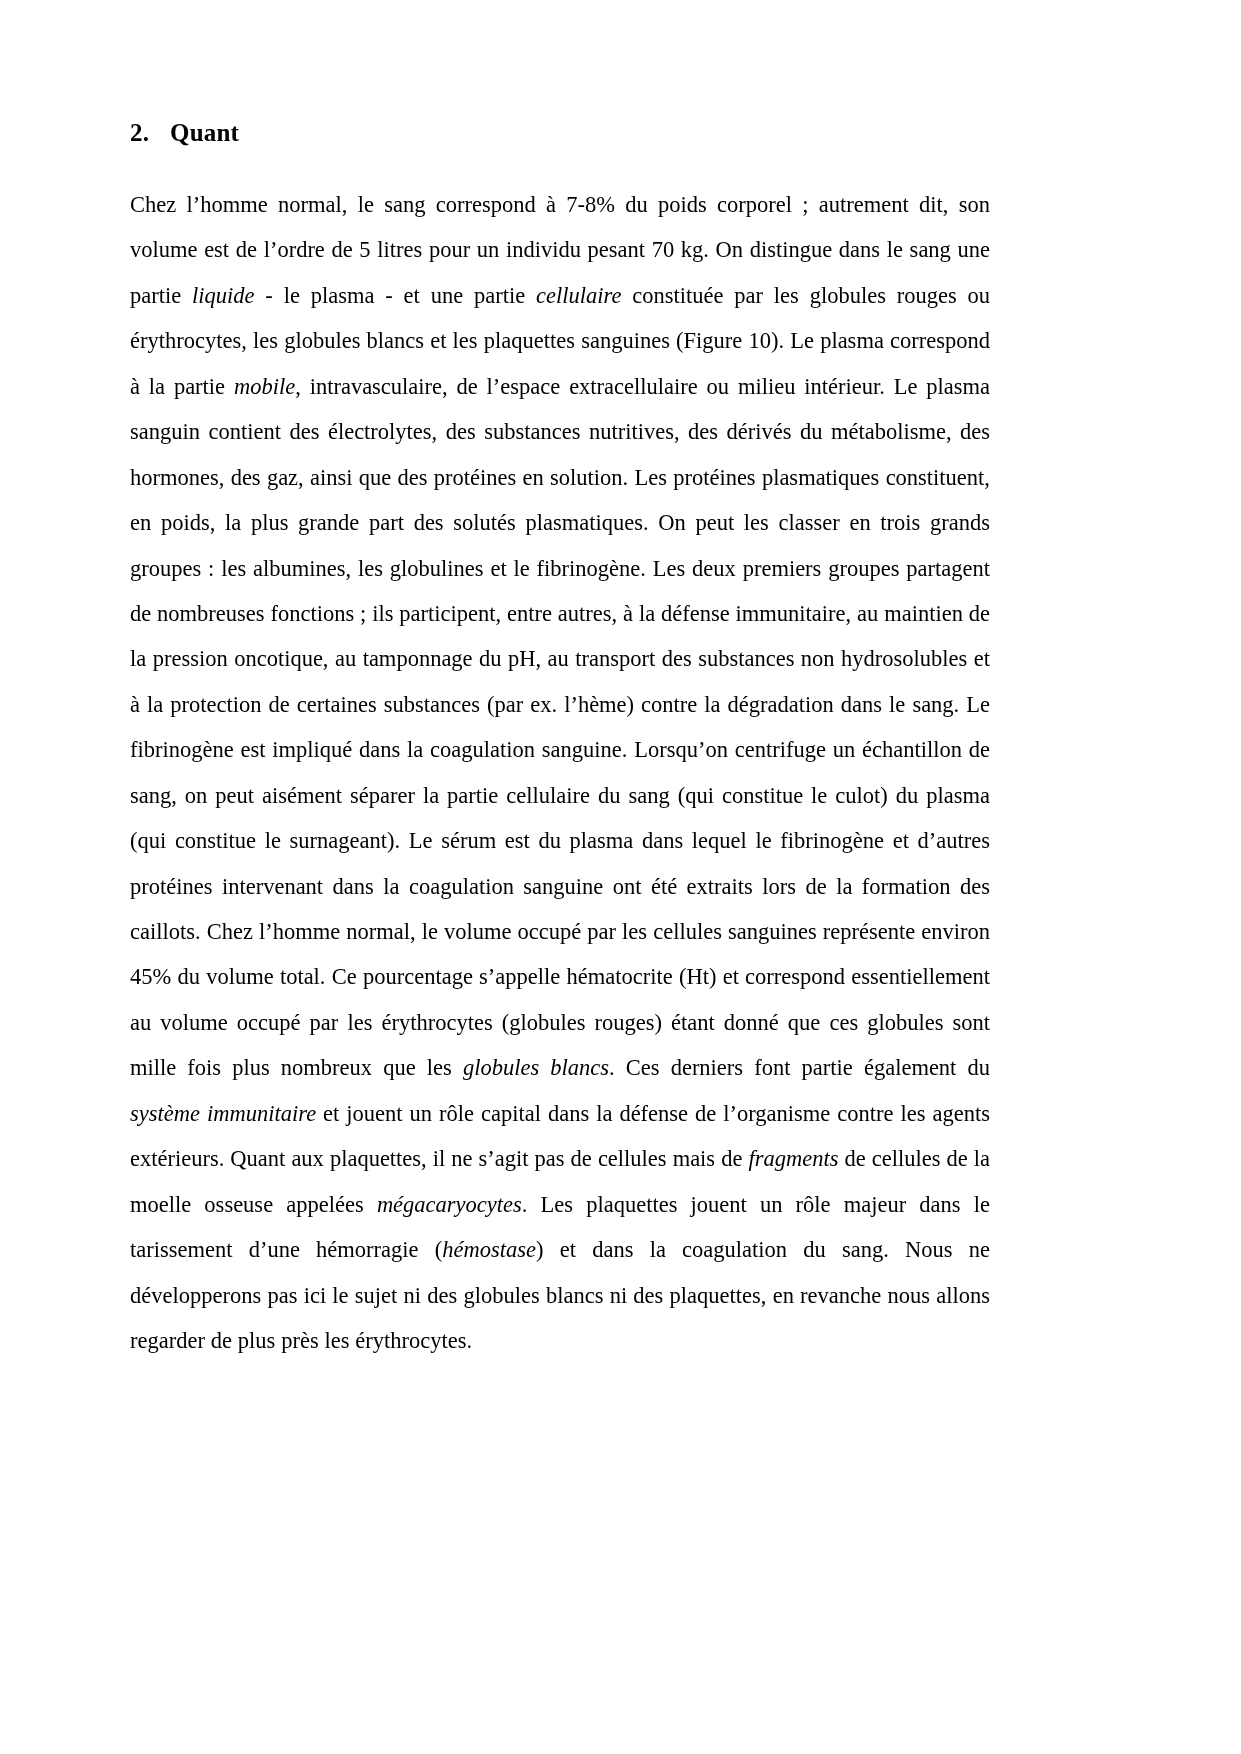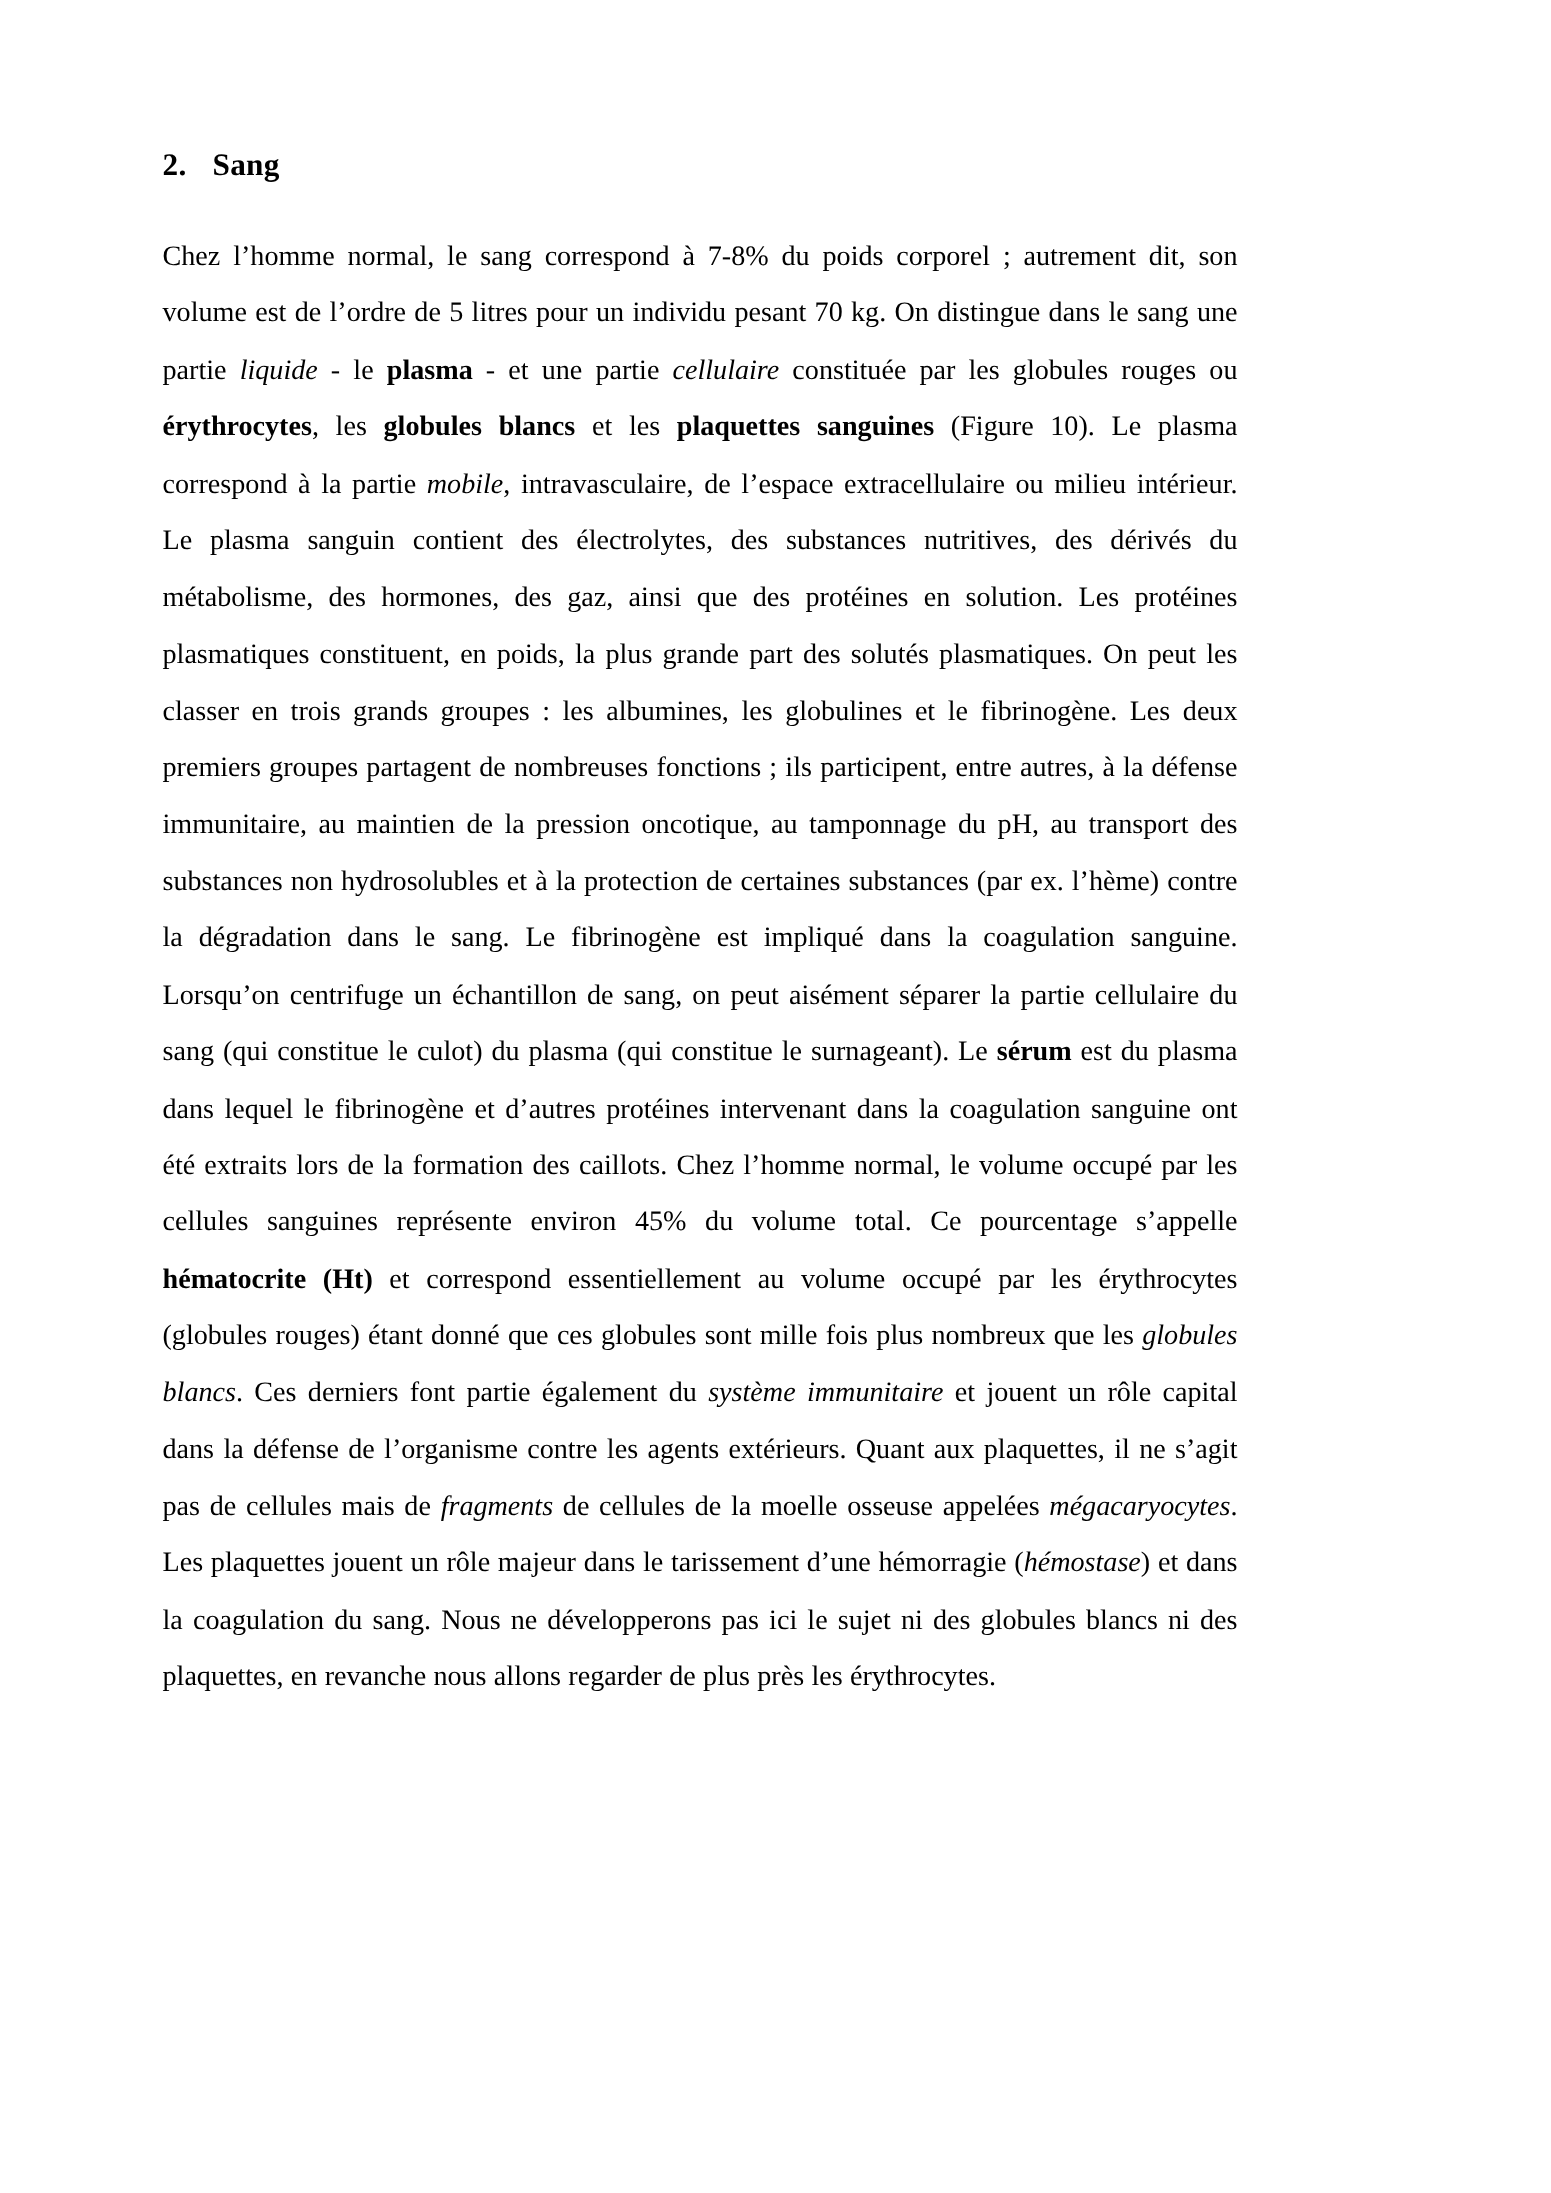--- a/index.html
+++ b/index.html
@@ -38,29 +38,29 @@
   }
   p.body-text {
     font-size: 22.5px;
     line-height: 2.02;
     text-align: justify;
     text-justify: inter-word;
     margin: 0;
     hyphens: none;
     word-spacing: 0.2px;
   }
-  p.body-text b { font-weight: bold; }
+  p.body-text b { font-weight: normal; }
   p.body-text i { font-style: italic; font-family: Liberation Serif, serif; }
 </style>
 </head>
 <body>
 
 <div class="page">
   <div class="content">
 
     <h1 class="section-heading">
-      <span class="num">2.</span><span>Sang</span>
+      <span class="num">2.</span><span>Quant</span>
     </h1>
 
     <p class="body-text"><span>Chez l’homme normal, le sang correspond à 7-8% du poids corporel ; autrement dit, son volume est de l’ordre de 5 litres pour un individu pesant 70 kg. On distingue dans le sang une partie </span><i>liquide</i><span> - le </span><b>plasma</b><span> - et une partie </span><i>cellulaire</i><span> constituée par les globules rouges ou </span><b>érythrocytes</b><span>, les </span><b>globules blancs</b><span> et les </span><b>plaquettes sanguines</b><span> (Figure 10). Le plasma correspond à la partie </span><i>mobile</i><span>, intravasculaire, de l’espace extracellulaire ou milieu intérieur.  Le plasma sanguin contient des électrolytes, des substances nutritives, des dérivés du métabolisme, des hormones, des gaz, ainsi que des protéines en solution. Les protéines plasmatiques constituent, en poids, la plus grande part des solutés plasmatiques. On peut les classer en trois grands groupes : les albumines, les globulines et le fibrinogène. Les deux premiers groupes partagent de nombreuses fonctions ; ils participent, entre autres, à la défense immunitaire, au maintien de la pression oncotique, au tamponnage du pH, au transport des substances non hydrosolubles et à la protection de certaines substances (par ex. l’hème) contre la dégradation dans le sang. Le fibrinogène est impliqué dans la coagulation sanguine. Lorsqu’on centrifuge un échantillon de sang, on peut aisément séparer la partie cellulaire du sang (qui constitue le culot) du plasma (qui constitue le surnageant). Le </span><b>sérum</b><span> est du plasma dans lequel le fibrinogène et d’autres protéines intervenant dans la coagulation sanguine ont été extraits lors de la formation des caillots. Chez l’homme normal, le volume occupé par les cellules sanguines représente environ 45% du volume total. Ce pourcentage s’appelle </span><b>hématocrite (Ht)</b><span> et correspond essentiellement au volume occupé par les érythrocytes (globules rouges) étant donné que ces globules sont mille fois plus nombreux que les </span><i>globules blancs</i><span>. Ces derniers font partie également du </span><i>système immunitaire</i><span> et jouent un rôle capital dans la défense de l’organisme contre les agents extérieurs. Quant aux plaquettes, il ne s’agit pas de cellules mais de </span><i>fragments</i><span> de cellules de la moelle osseuse appelées </span><i>mégacaryocytes</i><span>. Les plaquettes jouent un rôle majeur dans le tarissement d’une hémorragie (</span><i>hémostase</i><span>) et dans la coagulation du sang. Nous ne développerons pas ici le sujet ni des globules blancs ni des plaquettes, en revanche nous allons regarder de plus près les érythrocytes.</span></p>
 
   </div>
 </div>
 
 </body></html>

